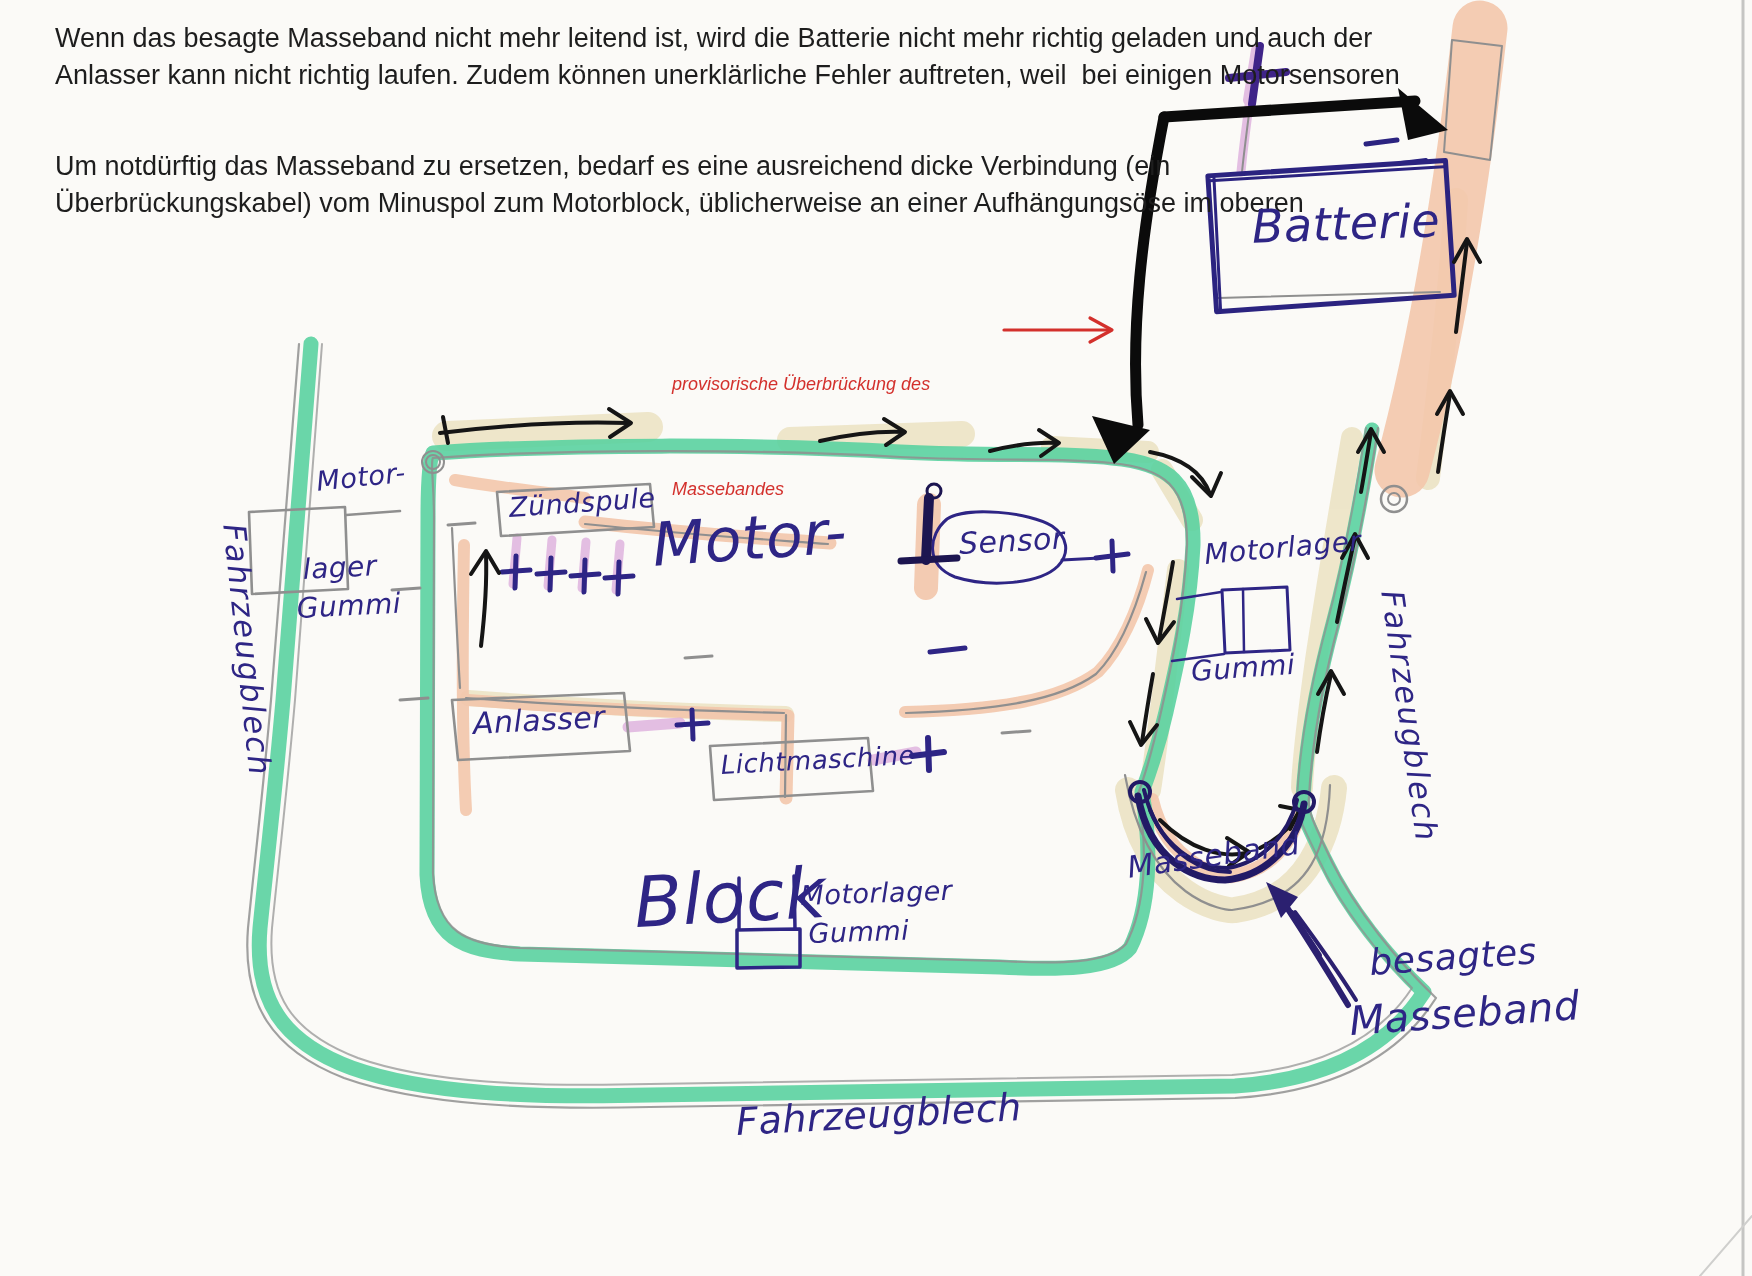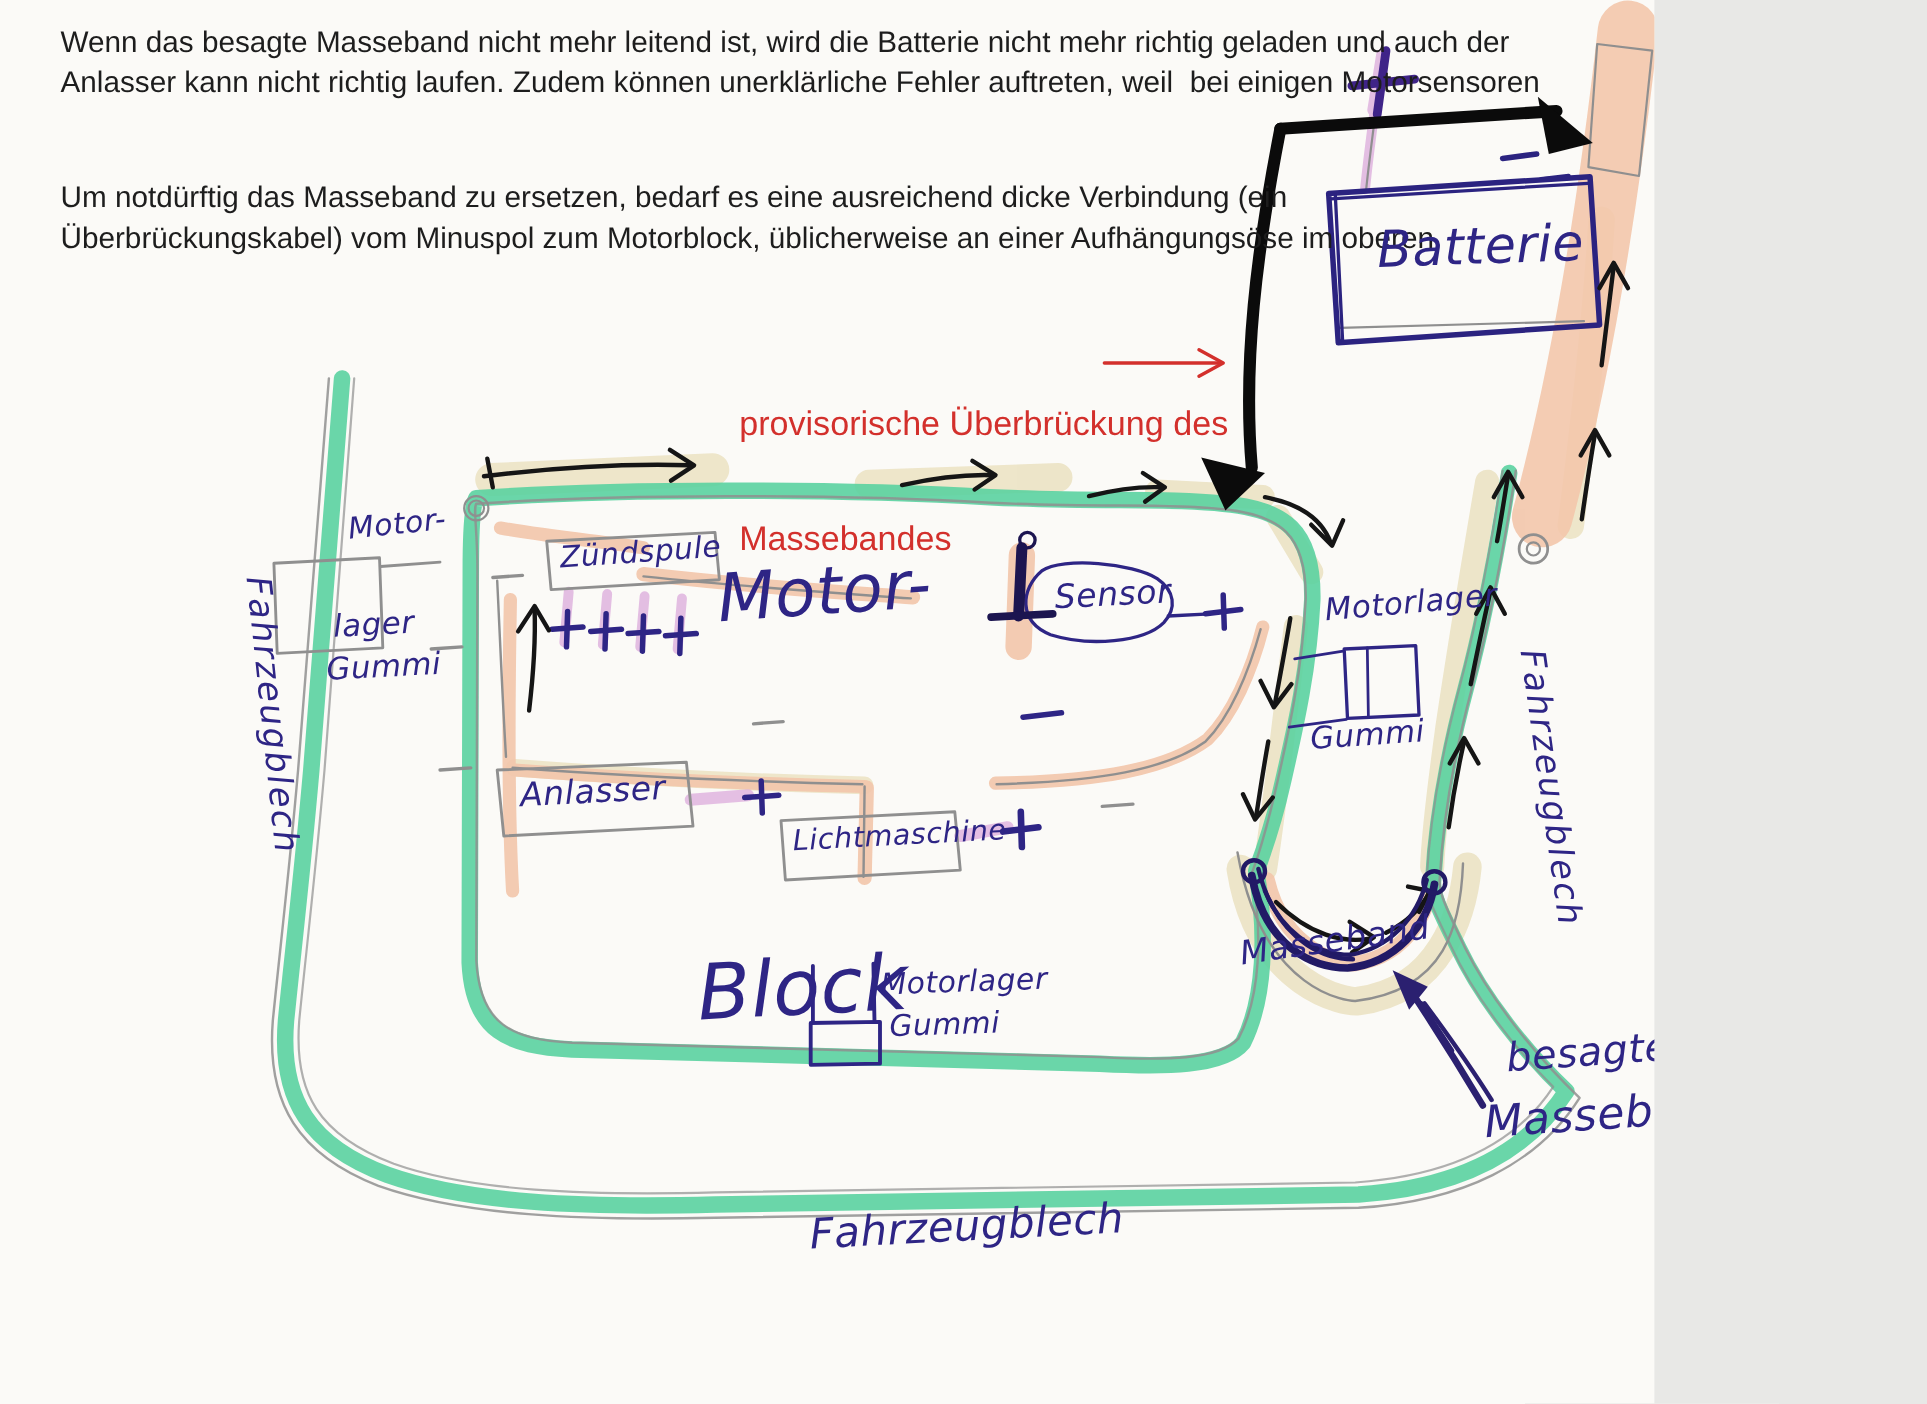--- a/index.html
+++ b/index.html
@@ -1,21 +1,21 @@
 <!DOCTYPE html>
 <html><head>
 <meta charset="utf-8">
 <style>
   html,body{margin:0;padding:0;background:#e8e8e6;}
-  .stage{position:relative;width:1504px;height:1276px;background:#fbfaf7;overflow:hidden;}
+  .stage{position:relative;width:1752px;height:1276px;background:#fbfaf7;overflow:hidden;}
   svg{position:absolute;left:0;top:0;}
   svg path, svg circle, svg line, svg rect{stroke-linecap:round;stroke-linejoin:round;fill:none;}
   .typed{position:absolute;color:#1d1d1d;font-family:"Liberation Sans",sans-serif;font-size:27px;line-height:37px;}
   .typed .tl{white-space:pre;}
-  .rednote{position:absolute;color:#d3302c;font-family:"Liberation Sans",sans-serif;font-size:31px;line-height:35px;white-space:pre;}
+  .rednote{position:absolute;color:#d3302c;font-family:"Liberation Sans",sans-serif;font-size:18px;line-height:35px;white-space:pre;font-style:italic;}
   .lbl{position:absolute;color:#2e2585;font-family:"DejaVu Sans",sans-serif;font-style:italic;white-space:nowrap;transform-origin:top left;letter-spacing:0.5px;}
 </style>
 </head>
 <body>
 
 <div class="stage">
 
 <svg width="1752" height="1276" viewBox="0 0 1752 1276">
 
   <g>
@@ -230,21 +230,21 @@
     <path d="M 1356,1000 C 1336,968 1312,935 1295,912" stroke-width="4"></path>
     <polygon points="1266,882 1298,897 1281,918" fill="#2b2070" stroke="none"></polygon>
     <path d="M 1292,912 L 1320,955" stroke-width="4"></path>
   </g>
 </svg>
 
   <div class="typed" style="left:55px;top:20px;">
     <div class="tl">Wenn das besagte Masseband nicht mehr leitend ist, wird die Batterie nicht mehr richtig geladen und auch der</div>
     <div class="tl">Anlasser kann nicht richtig laufen. Zudem können unerklärliche Fehler auftreten, weil  bei einigen Motorsensoren</div>
   </div>
-  <div class="typed" style="left:55px;top:161px;">
+  <div class="typed" style="left:55px;top:148px;">
     <div class="tl">Um notdürftig das Masseband zu ersetzen, bedarf es eine ausreichend dicke Verbindung (ein</div>
     <div class="tl">Überbrückungskabel) vom Minuspol zum Motorblock, üblicherweise an einer Aufhängungsöse im oberen</div>
   </div>
 
   <div class="rednote" style="left:672px;top:297px;">
     <div>provisorische Überbrückung des</div>
     <div>Massebandes</div>
   </div>
 
   <div class="lbl" style="left:1245px;top:200px;width:200px;text-align:center;font-size:46px;transform:rotate(-2deg);">Batterie</div>

